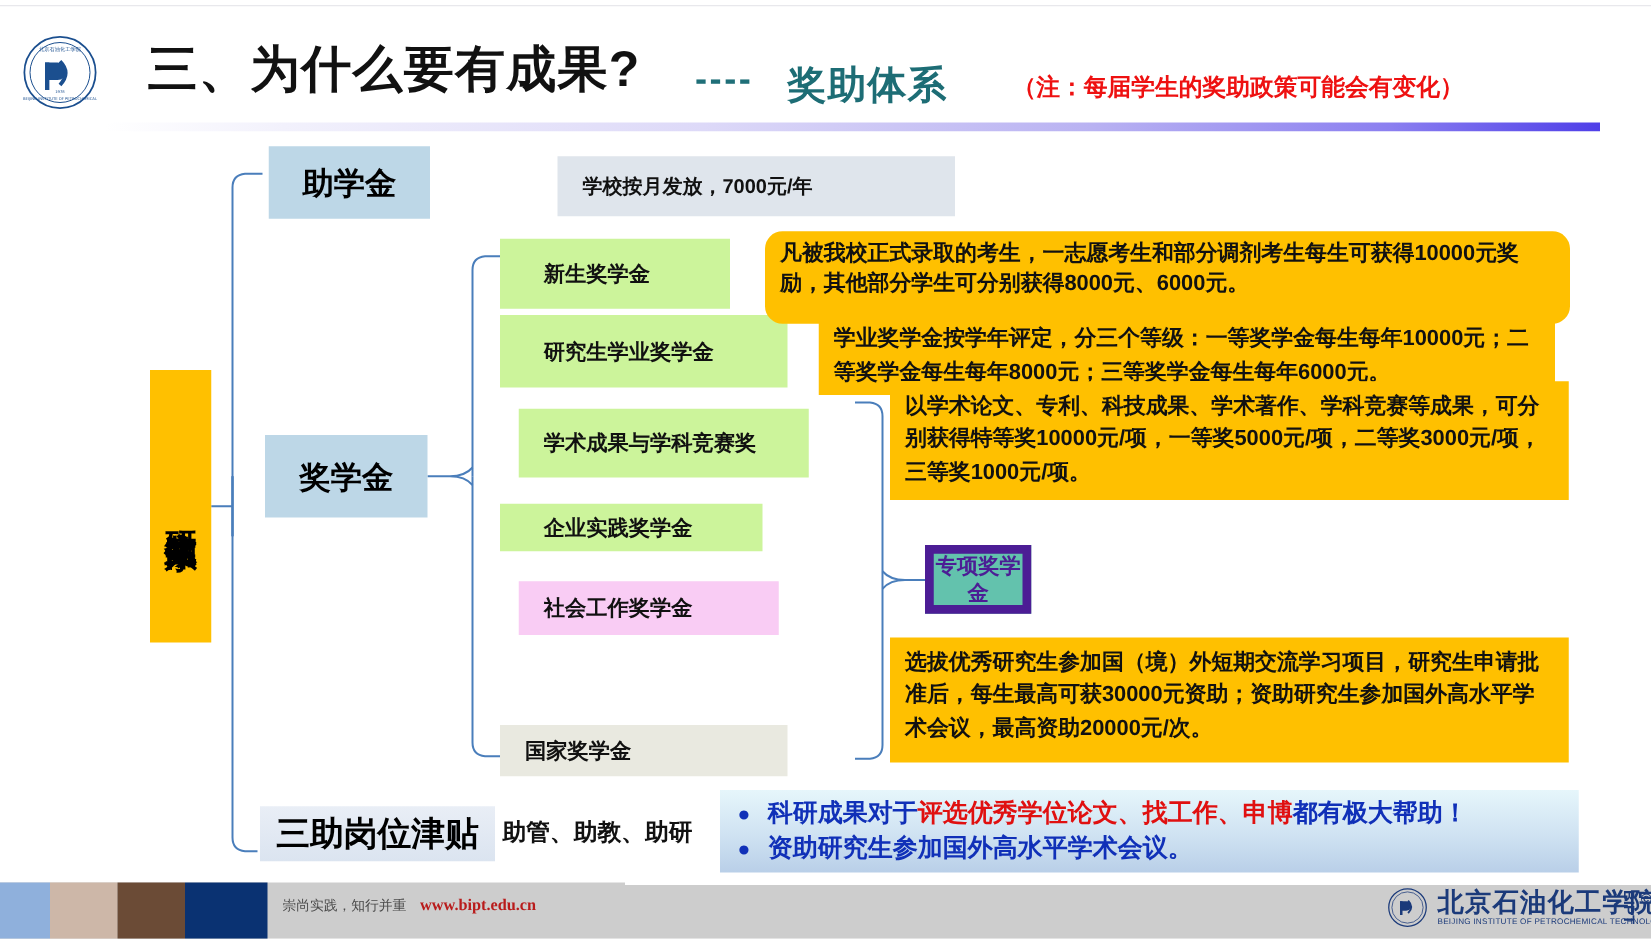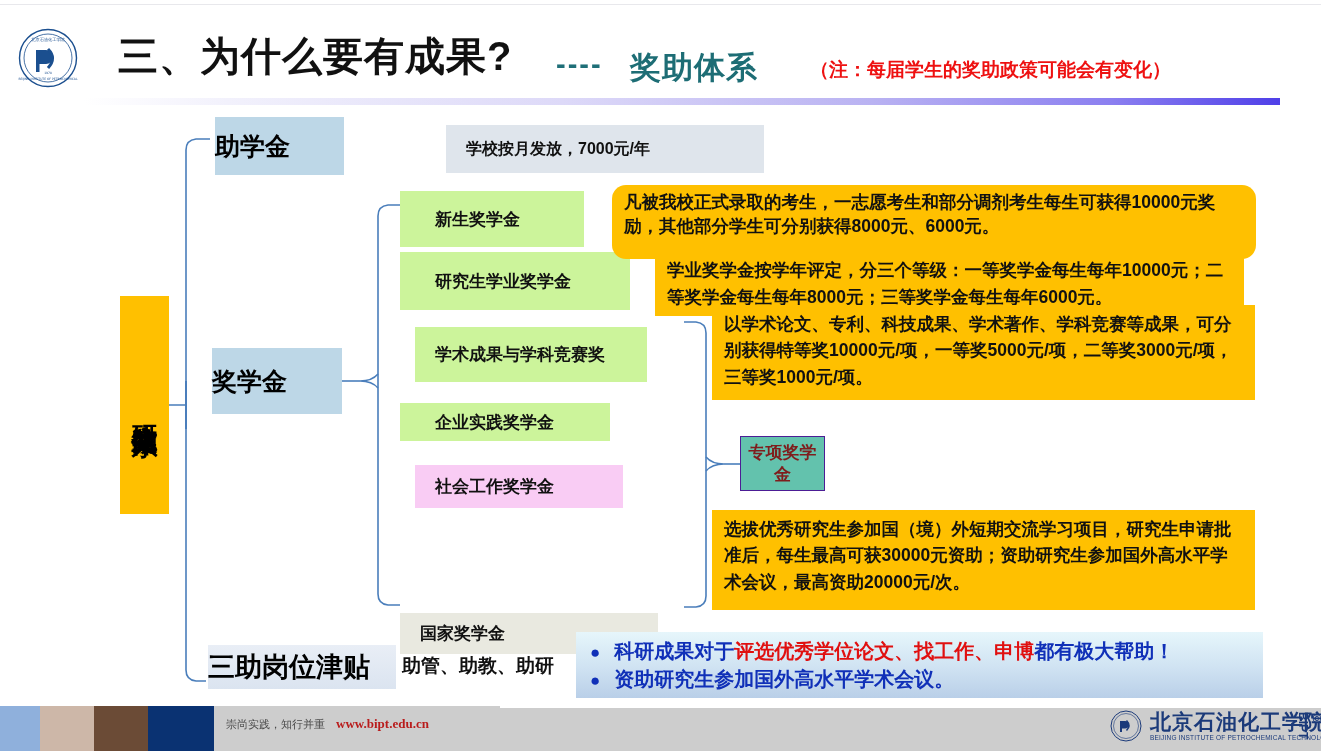--- a/index.html
+++ b/index.html
@@ -47,21 +47,21 @@
     background:#FFC000;color:#000;
     font-size:26px;font-weight:bold;line-height:1.04;
     writing-mode:vertical-rl;text-orientation:upright;
     justify-content:center;letter-spacing:1px;
     padding-top:4px;
   }
   .b-root span{width:auto;}
 
   .b-cat{
     background:#bdd7e7;color:#000;font-weight:bold;
-    justify-content:center;
+    justify-content:center;text-align:center;
   }
   .b-zhuxue{left:215px;top:117px;width:129px;height:58px;font-size:25px;}
   .b-jiangxue{left:212px;top:348px;width:130px;height:66px;font-size:25px;}
   .b-sanzhu{
     left:208px;top:645px;width:188px;height:44px;font-size:27px;
     background:linear-gradient(to bottom,#e9eef6,#dbe4f0);
   }
 
   .b-desc-zhuxue{
     left:446px;top:125px;width:318px;height:48px;
@@ -71,25 +71,25 @@
 
   .sub-label{
     left:400px;color:#111;font-weight:bold;font-size:17px;padding-left:35px;
   }
   .g1{top:191px;width:184px;height:56px;background:#ccf49b;}
   .g2{top:252px;width:230px;height:58px;background:#ccf49b;}
   .g3{top:327px;width:232px;height:55px;background:#ccf49b;left:415px !important;padding-left:20px !important;}
   .g4{top:403px;width:210px;height:38px;background:#ccf49b;}
   .g5{top:465px;width:208px;height:43px;background:#f9ccf4;left:415px !important;padding-left:20px !important;}
   .g6{top:515px;width:234px;height:57px;background:#f9ccf4;padding-left:20px !important;}
-  .g7{top:613px;width:258px;height:41px;background:#e9e9e0;padding-left:20px !important;}
+  .g7{top:580px;width:230px;height:41px;background:#e9e9e0;padding-left:20px !important;}
 
   .b-special{
     left:740px;top:436px;width:85px;height:55px;
-    background:#63c2ad;border:1px solid #4c1d95;color:#7f1d1d;
+    background:#63c2ad;border:7px solid #4c1d95;color:#4c1d95;
     font-size:17px;font-weight:bold;text-align:center;justify-content:center;
     line-height:1.25;
   }
 
   .yel{
     background:#FFC000;color:#111;font-weight:bold;
     align-items:flex-start;padding:6px 10px 6px 12px;
   }
   .yel span{line-height:1.35;}
   .y1{left:612px;top:185px;width:644px;height:74px;font-size:17.5px;border-radius:14px;}

